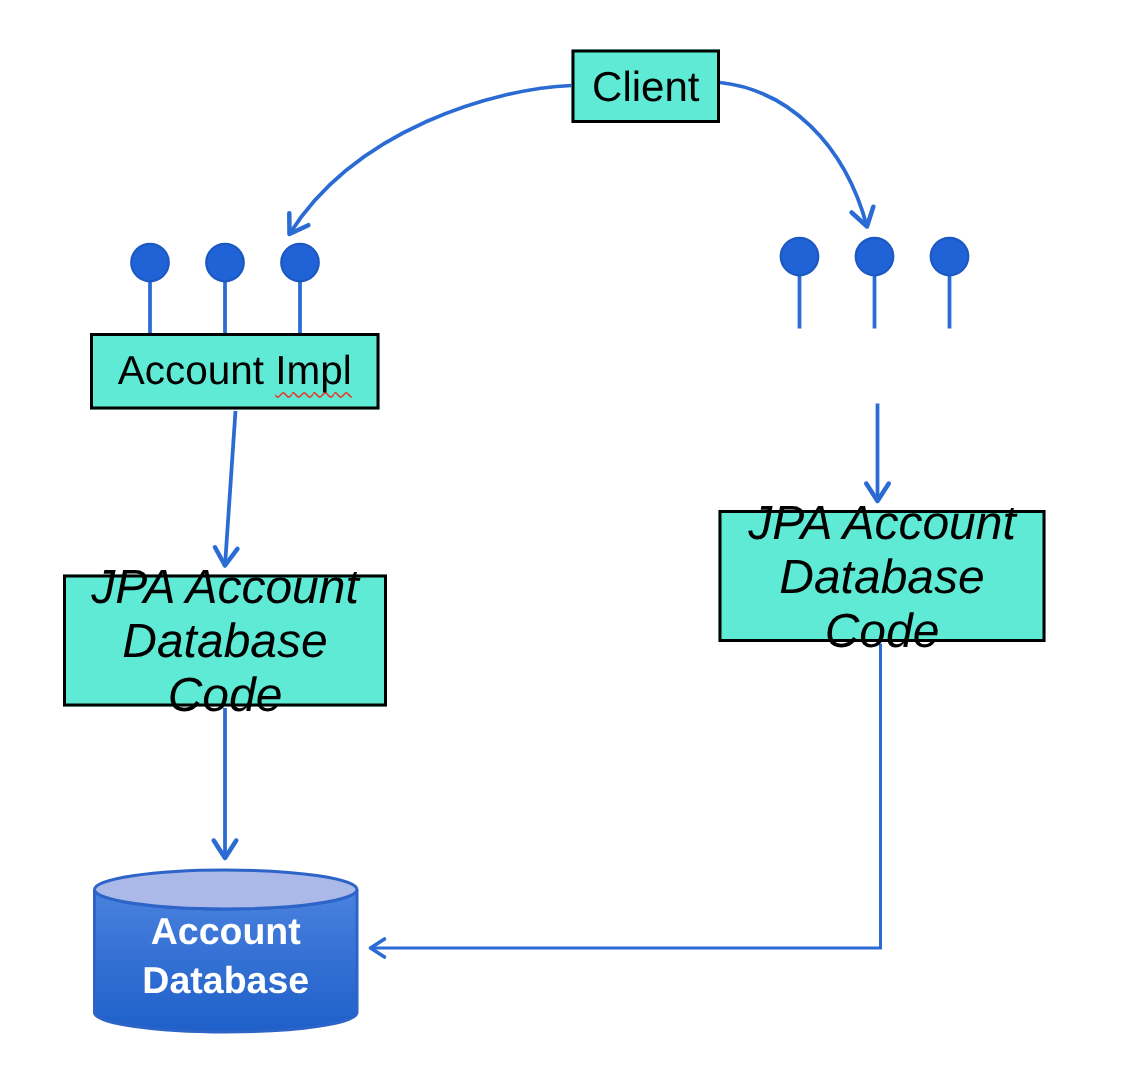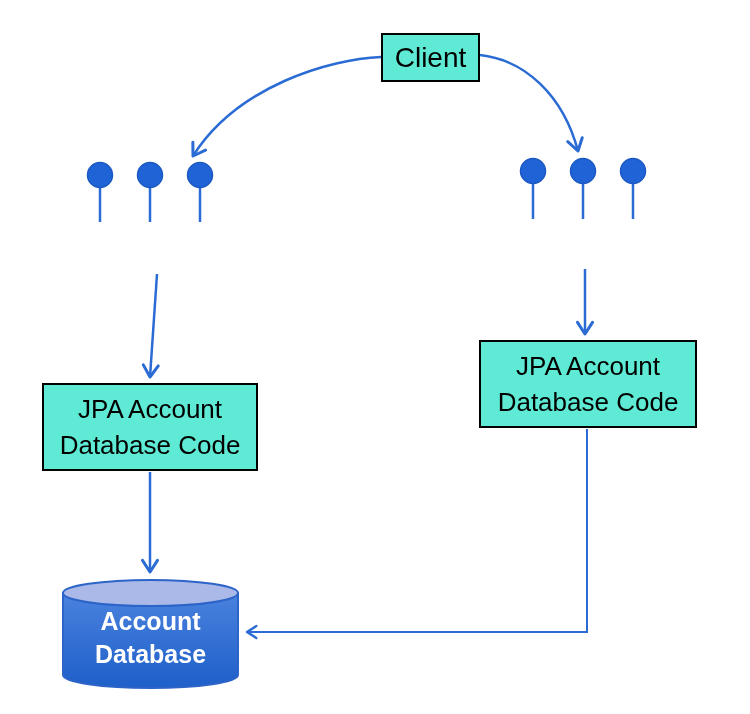--- a/index.html
+++ b/index.html
@@ -42,22 +42,23 @@
     left: 60px; top: 222px;
     width: 193px; height: 51px;
     font-size: 27px;
   }
   .transfer-impl-box {
     left: 490px; top: 219px;
     width: 188px; height: 49px;
     font-size: 27px;
   }
   .jpa-box {
-    font-size: 26px;
+    font-size: 32px;
     line-height: 36px;
+    font-style: italic;
   }
   .jpa-left {
     left: 42px; top: 383px;
     width: 216px; height: 88px;
   }
   .jpa-right {
     left: 479px; top: 340px;
     width: 218px; height: 88px;
   }
   .db-label {
@@ -129,20 +130,26 @@
     <g>
       <path d="M63,593 L63,675 A87.5,13 0 0 0 238,675 L238,593 A87.5,13 0 0 1 63,593 Z" fill="url(#cylGrad)" stroke="#2d64c8" stroke-width="2"></path>
       <ellipse cx="150.5" cy="593" rx="87.5" ry="13" fill="#aab9e8" stroke="#2d64c8" stroke-width="2"></ellipse>
     </g>
   </svg>
 
   <div class="node-box client-box">
     <span>Client</span>
   </div>
 
+  <div class="node-box account-impl-box">
+    <span>
+      <span>Account</span>
+      <span class="misspelled">Impl</span>
+    </span>
+  </div>
 
 
   <div class="node-box jpa-box jpa-left">
     <span class="line-row">JPA Account</span>
     <span class="line-row">Database Code</span>
   </div>
 
   <div class="node-box jpa-box jpa-right">
     <span class="line-row">JPA Account</span>
     <span class="line-row">Database Code</span>

